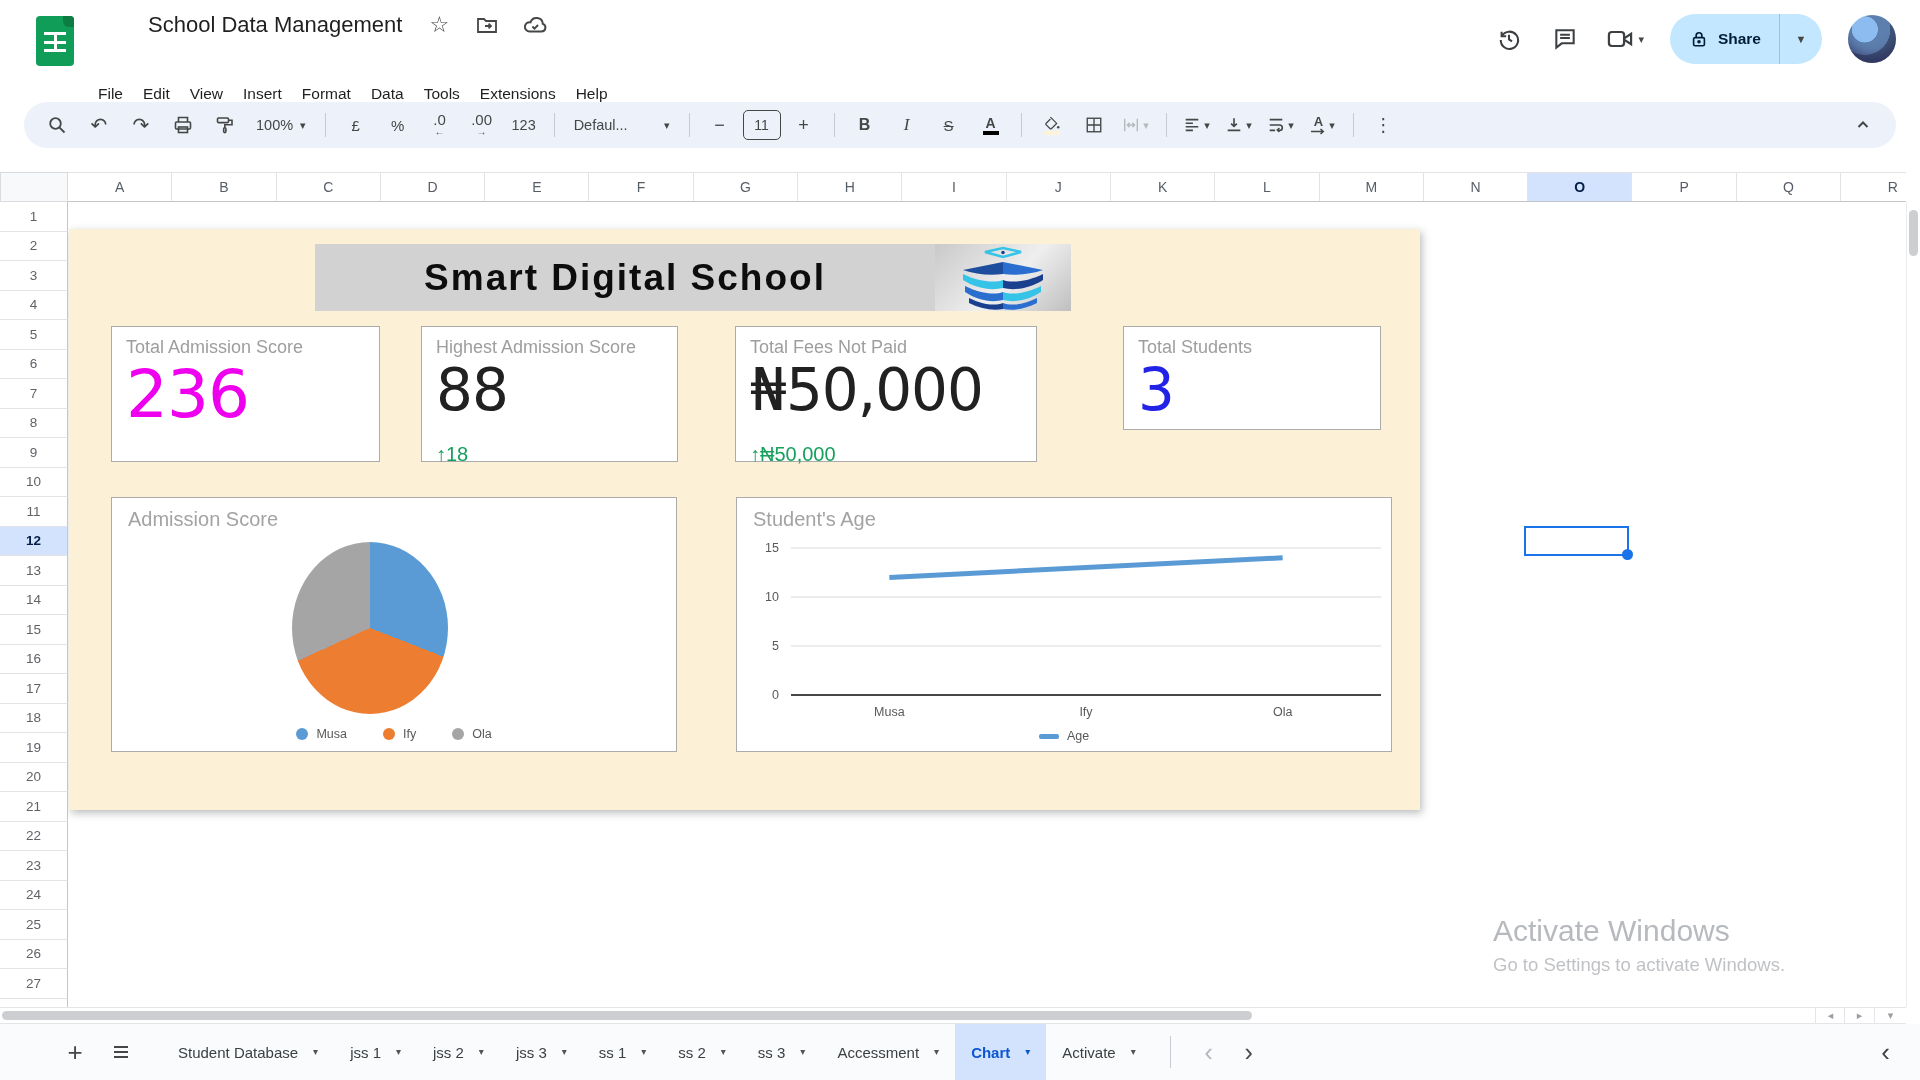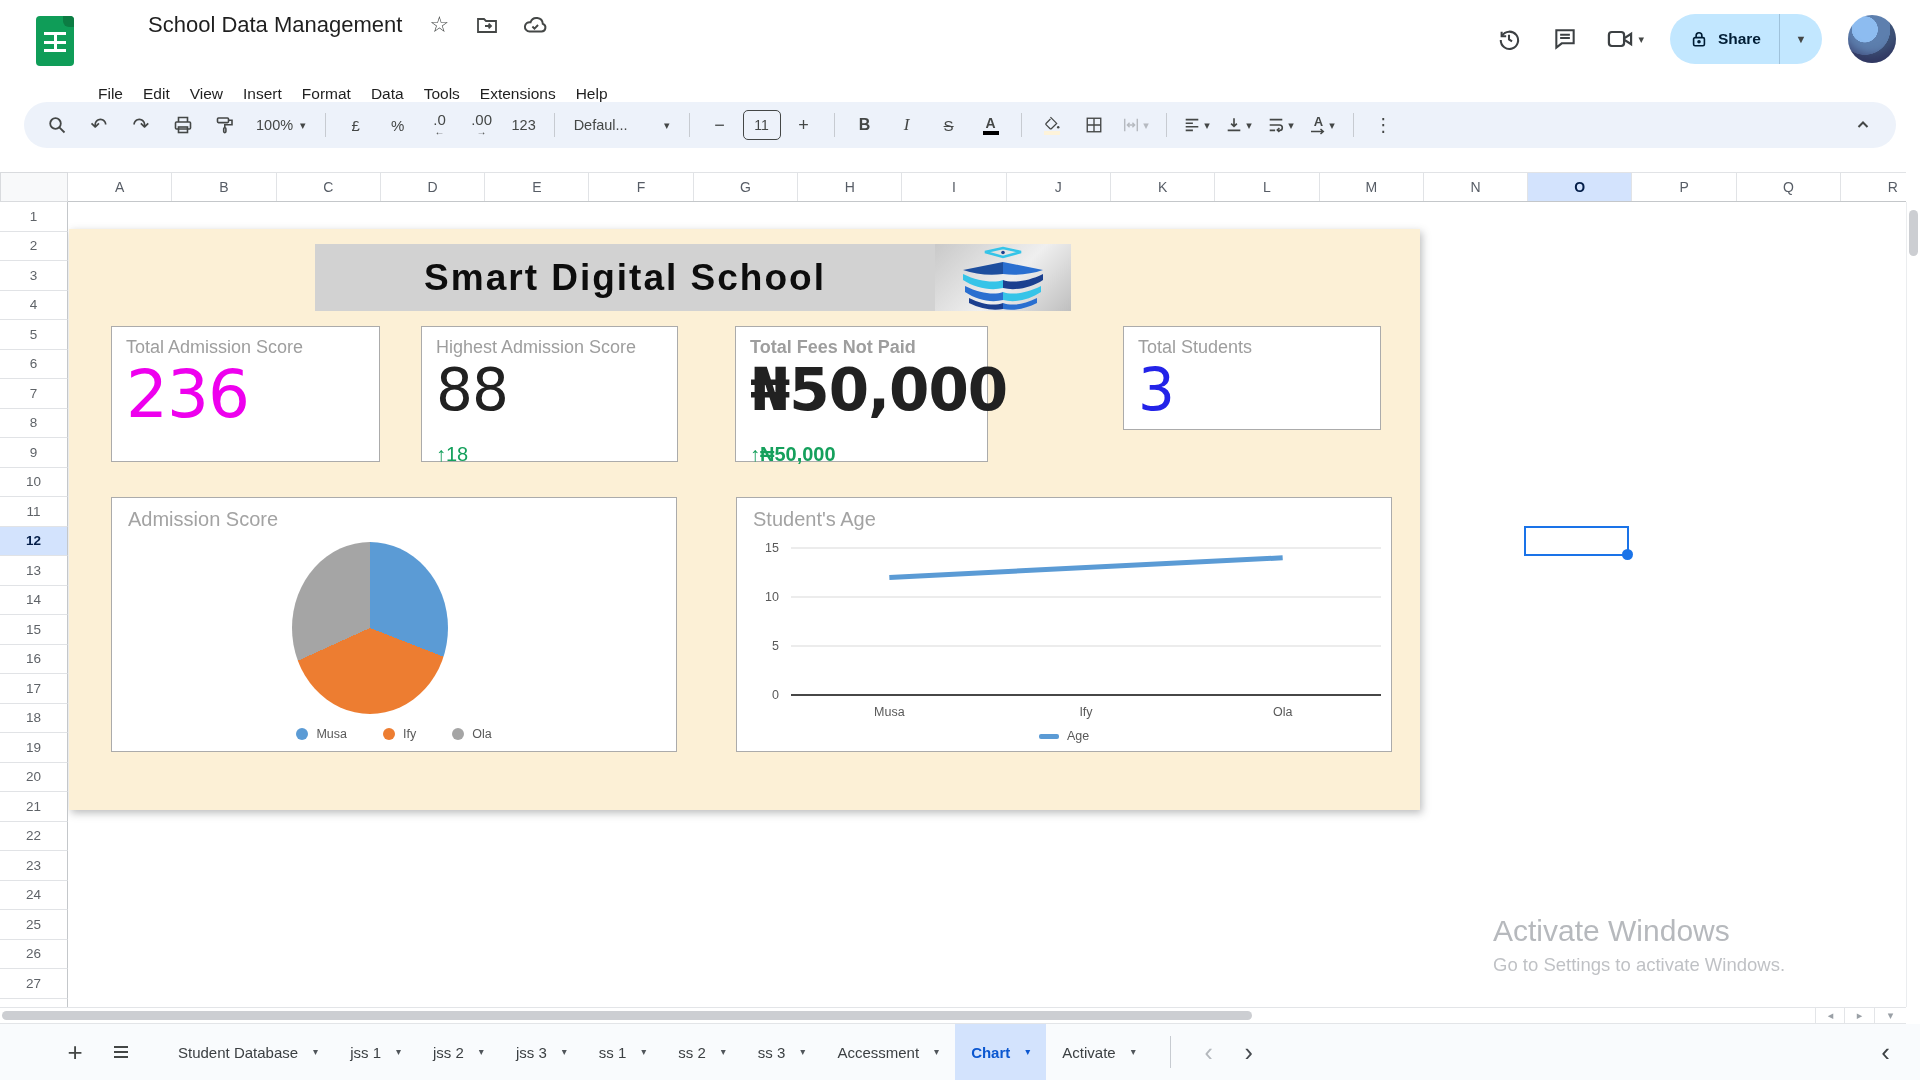--- a/index.html
+++ b/index.html
@@ -382,21 +382,21 @@
 
     <div class="kpi" id="kpi0" style="left:42px;top:97px;width:269px;height:136px;">
       <div class="kpi-label">Total Admission Score</div>
       <div class="kpi-value" style="color: rgb(238, 0, 238);">236</div>
     </div>
     <div class="kpi" id="kpi1" style="left:352px;top:97px;width:257px;height:136px;">
       <div class="kpi-label">Highest Admission Score</div>
       <div class="kpi-value" style="color: rgb(33, 33, 33);">88</div>
       <div class="kpi-delta" style="color: rgb(21, 160, 92);">↑18</div>
     </div>
-    <div class="kpi" id="kpi2" style="left:666px;top:97px;width:253px;height:136px;font-weight:bold;">
+    <div class="kpi" id="kpi2" style="left:666px;top:97px;width:302px;height:136px;">
       <div class="kpi-label">Total Fees Not Paid</div>
       <div class="kpi-value" style="color: rgb(33, 33, 33);">₦50,000</div>
       <div class="kpi-delta" style="color: rgb(21, 160, 92);">↑₦50,000</div>
     </div>
     <div class="kpi" id="kpi3" style="left:1042px;top:97px;width:258px;height:104px;margin-left:12px;">
       <div class="kpi-label">Total Students</div>
       <div class="kpi-value" style="color: rgb(35, 35, 232);">3</div>
     </div>
 
     <div class="chart-card" style="left:42px;top:268px;width:566px;height:255px;">

